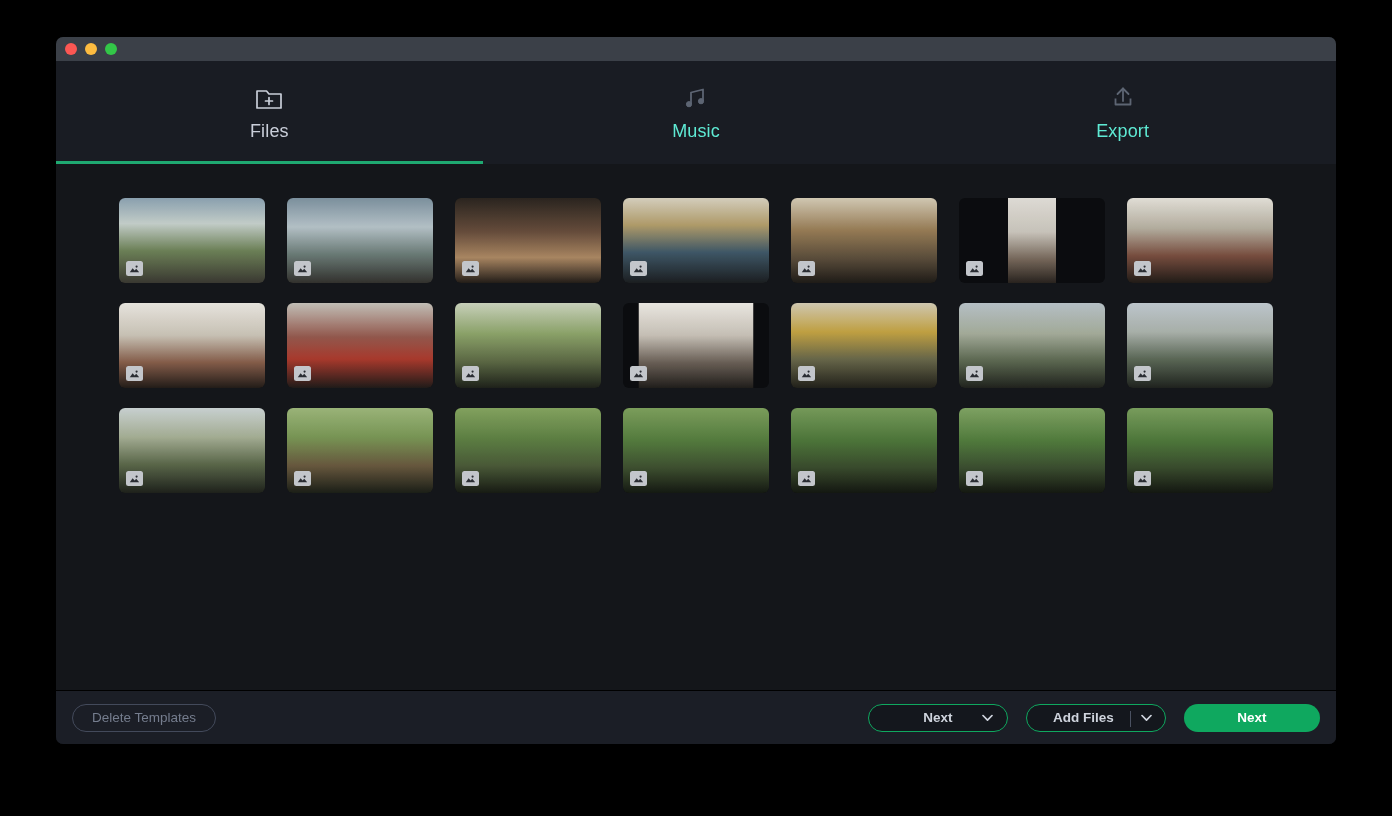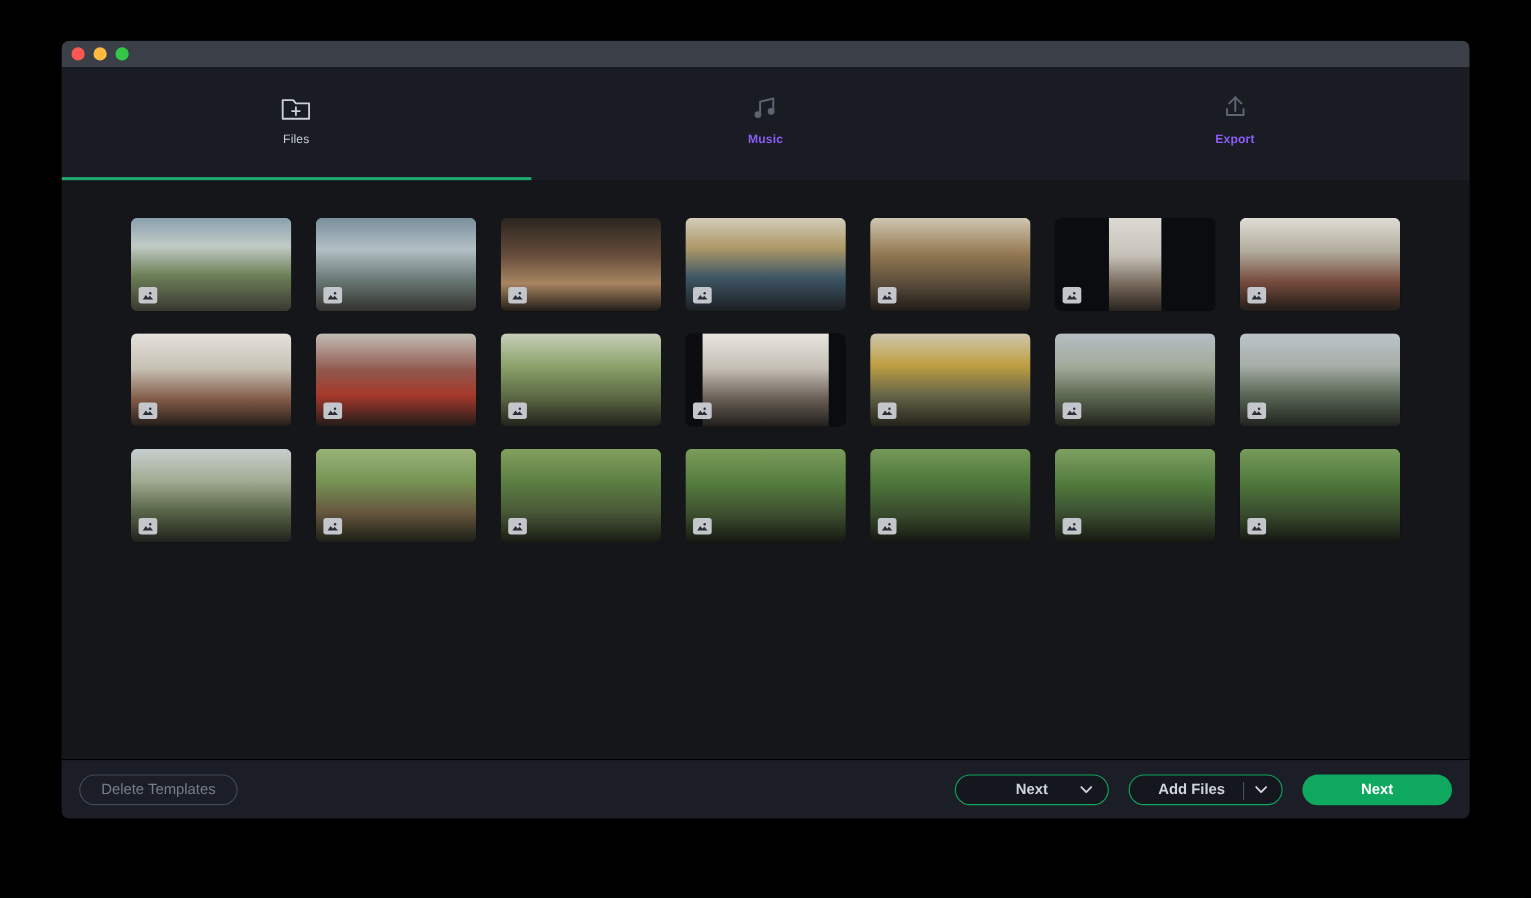--- a/index.html
+++ b/index.html
@@ -55,26 +55,26 @@
     position: relative;
   }
   .tab-icon {
     height: 30px;
     display: flex;
     align-items: center;
     justify-content: center;
     margin-bottom: 8px;
   }
   .tab-label {
-    font-size: 11px;
+    font-size: 18px;
     letter-spacing: .15px;
   }
   .tab.active .tab-label { color: #c9ced9; }
   .tab.bright .tab-label { color: #c9ced9; }
-  .tab.dim .tab-label    { color: #8b5cf6; font-weight: bold; }
+  .tab.dim .tab-label    { color: #5eead4; }
   .tab.active svg, .tab.bright svg { stroke: #c9ced9; fill: #c9ced9; }
   .tab.dim svg           { stroke: #5d6573; fill: #5d6573; }
   .tab-underline {
     position: absolute;
     left: 0; bottom: 0;
     width: 100%;
     height: 3px;
     background: #1fa971;
     display: none;
   }

